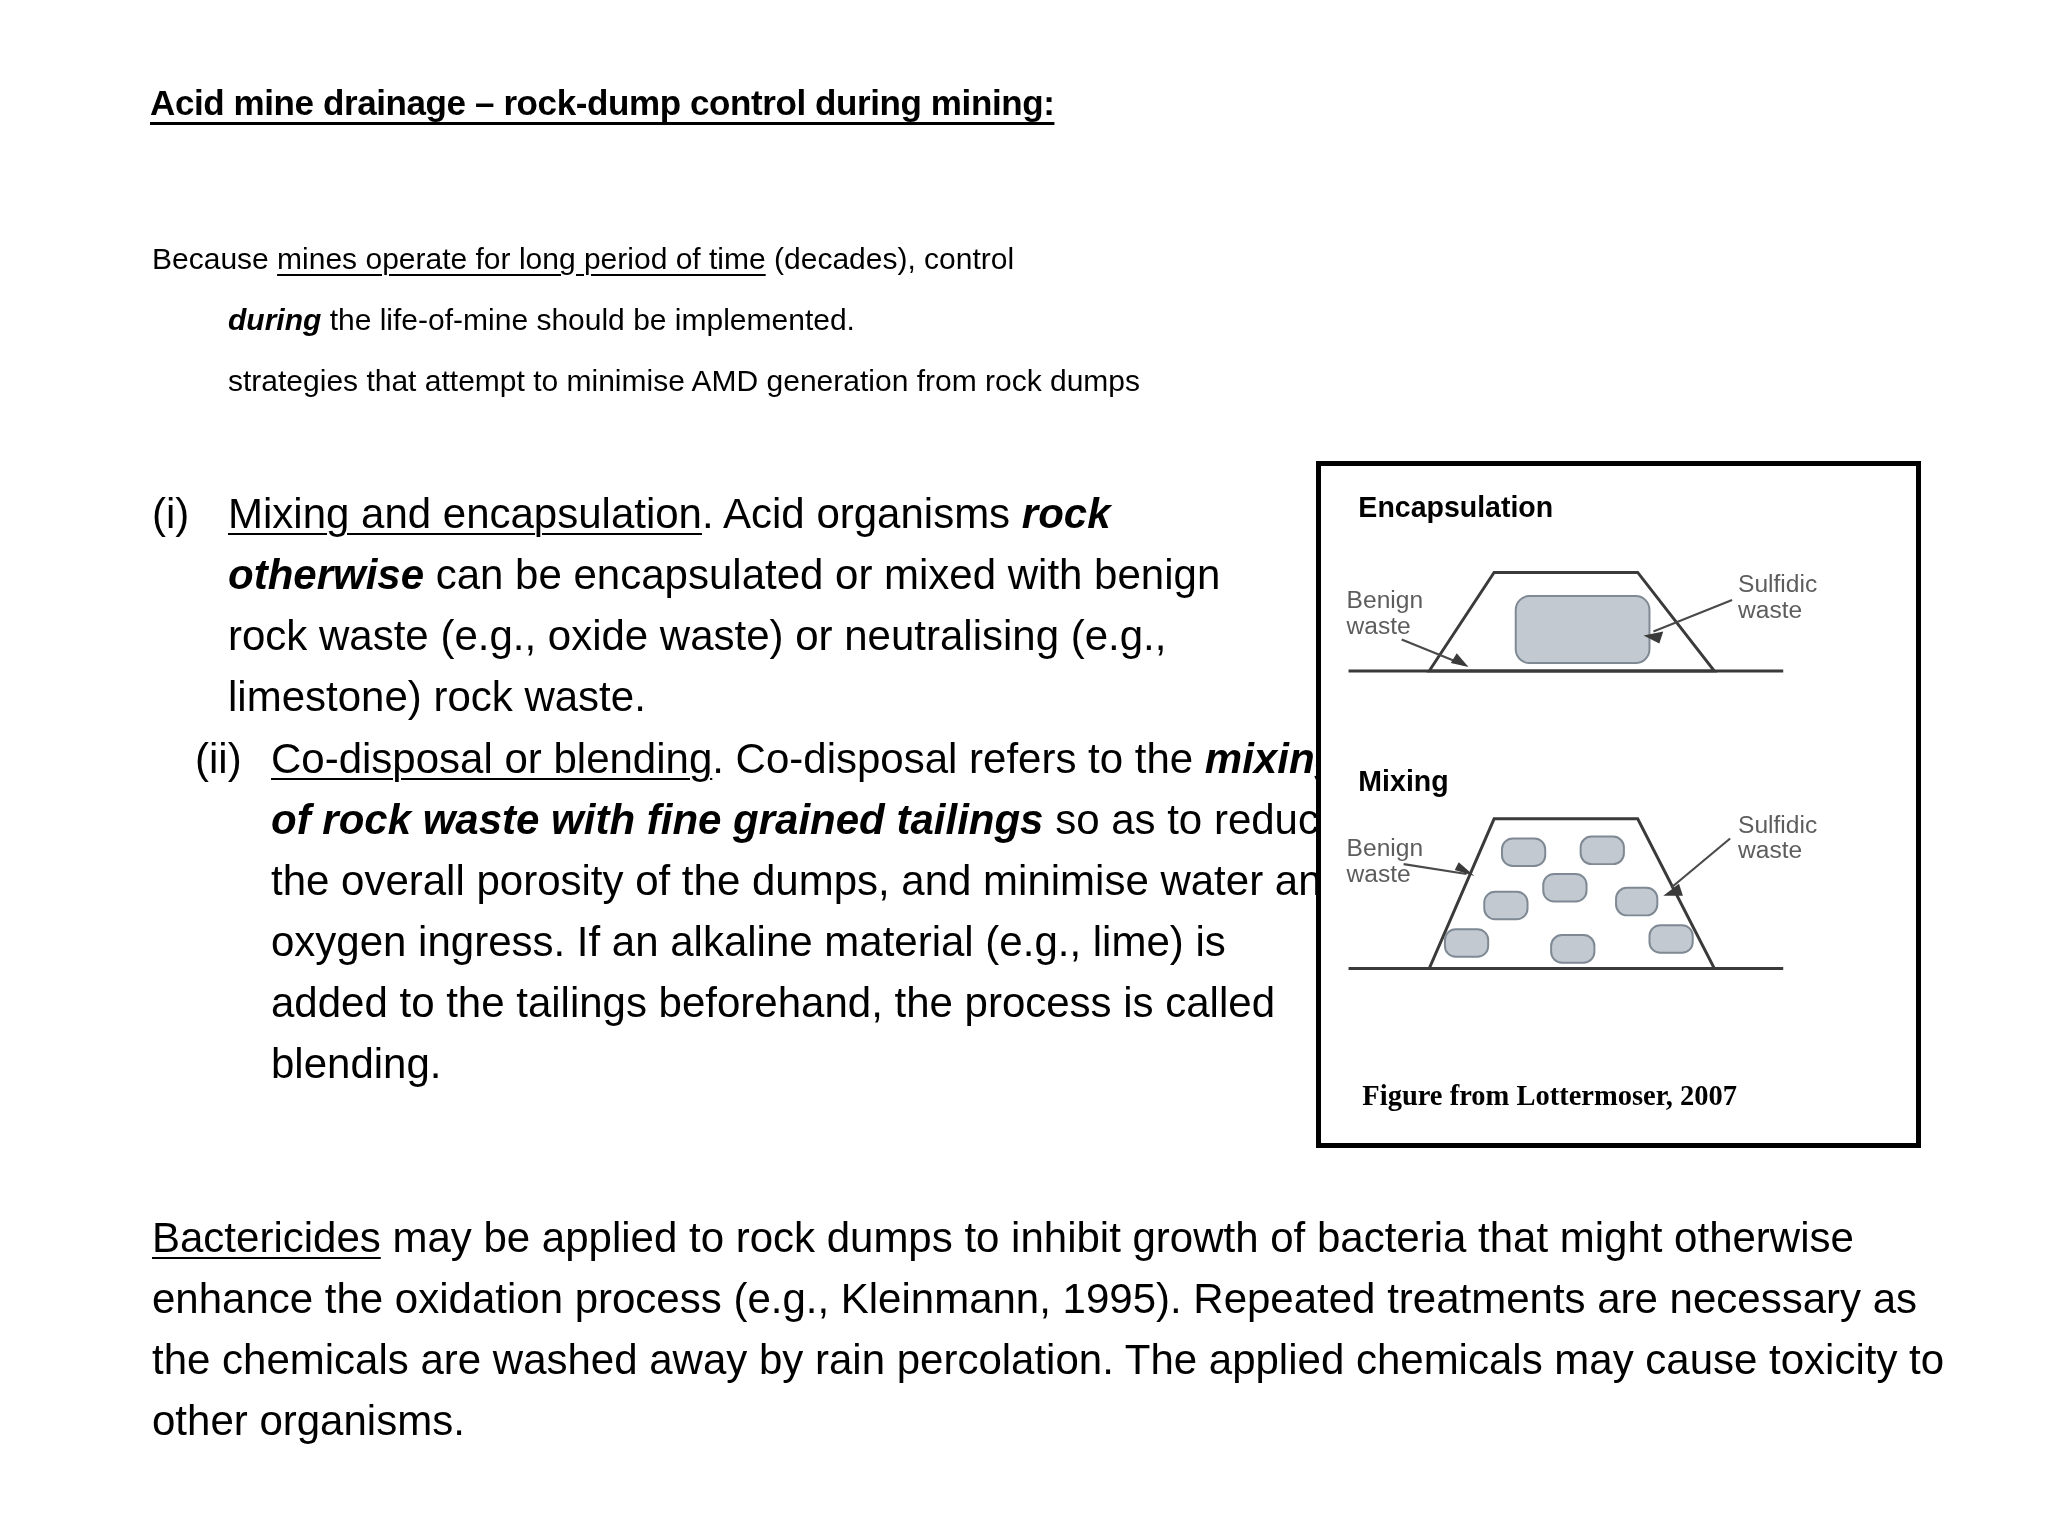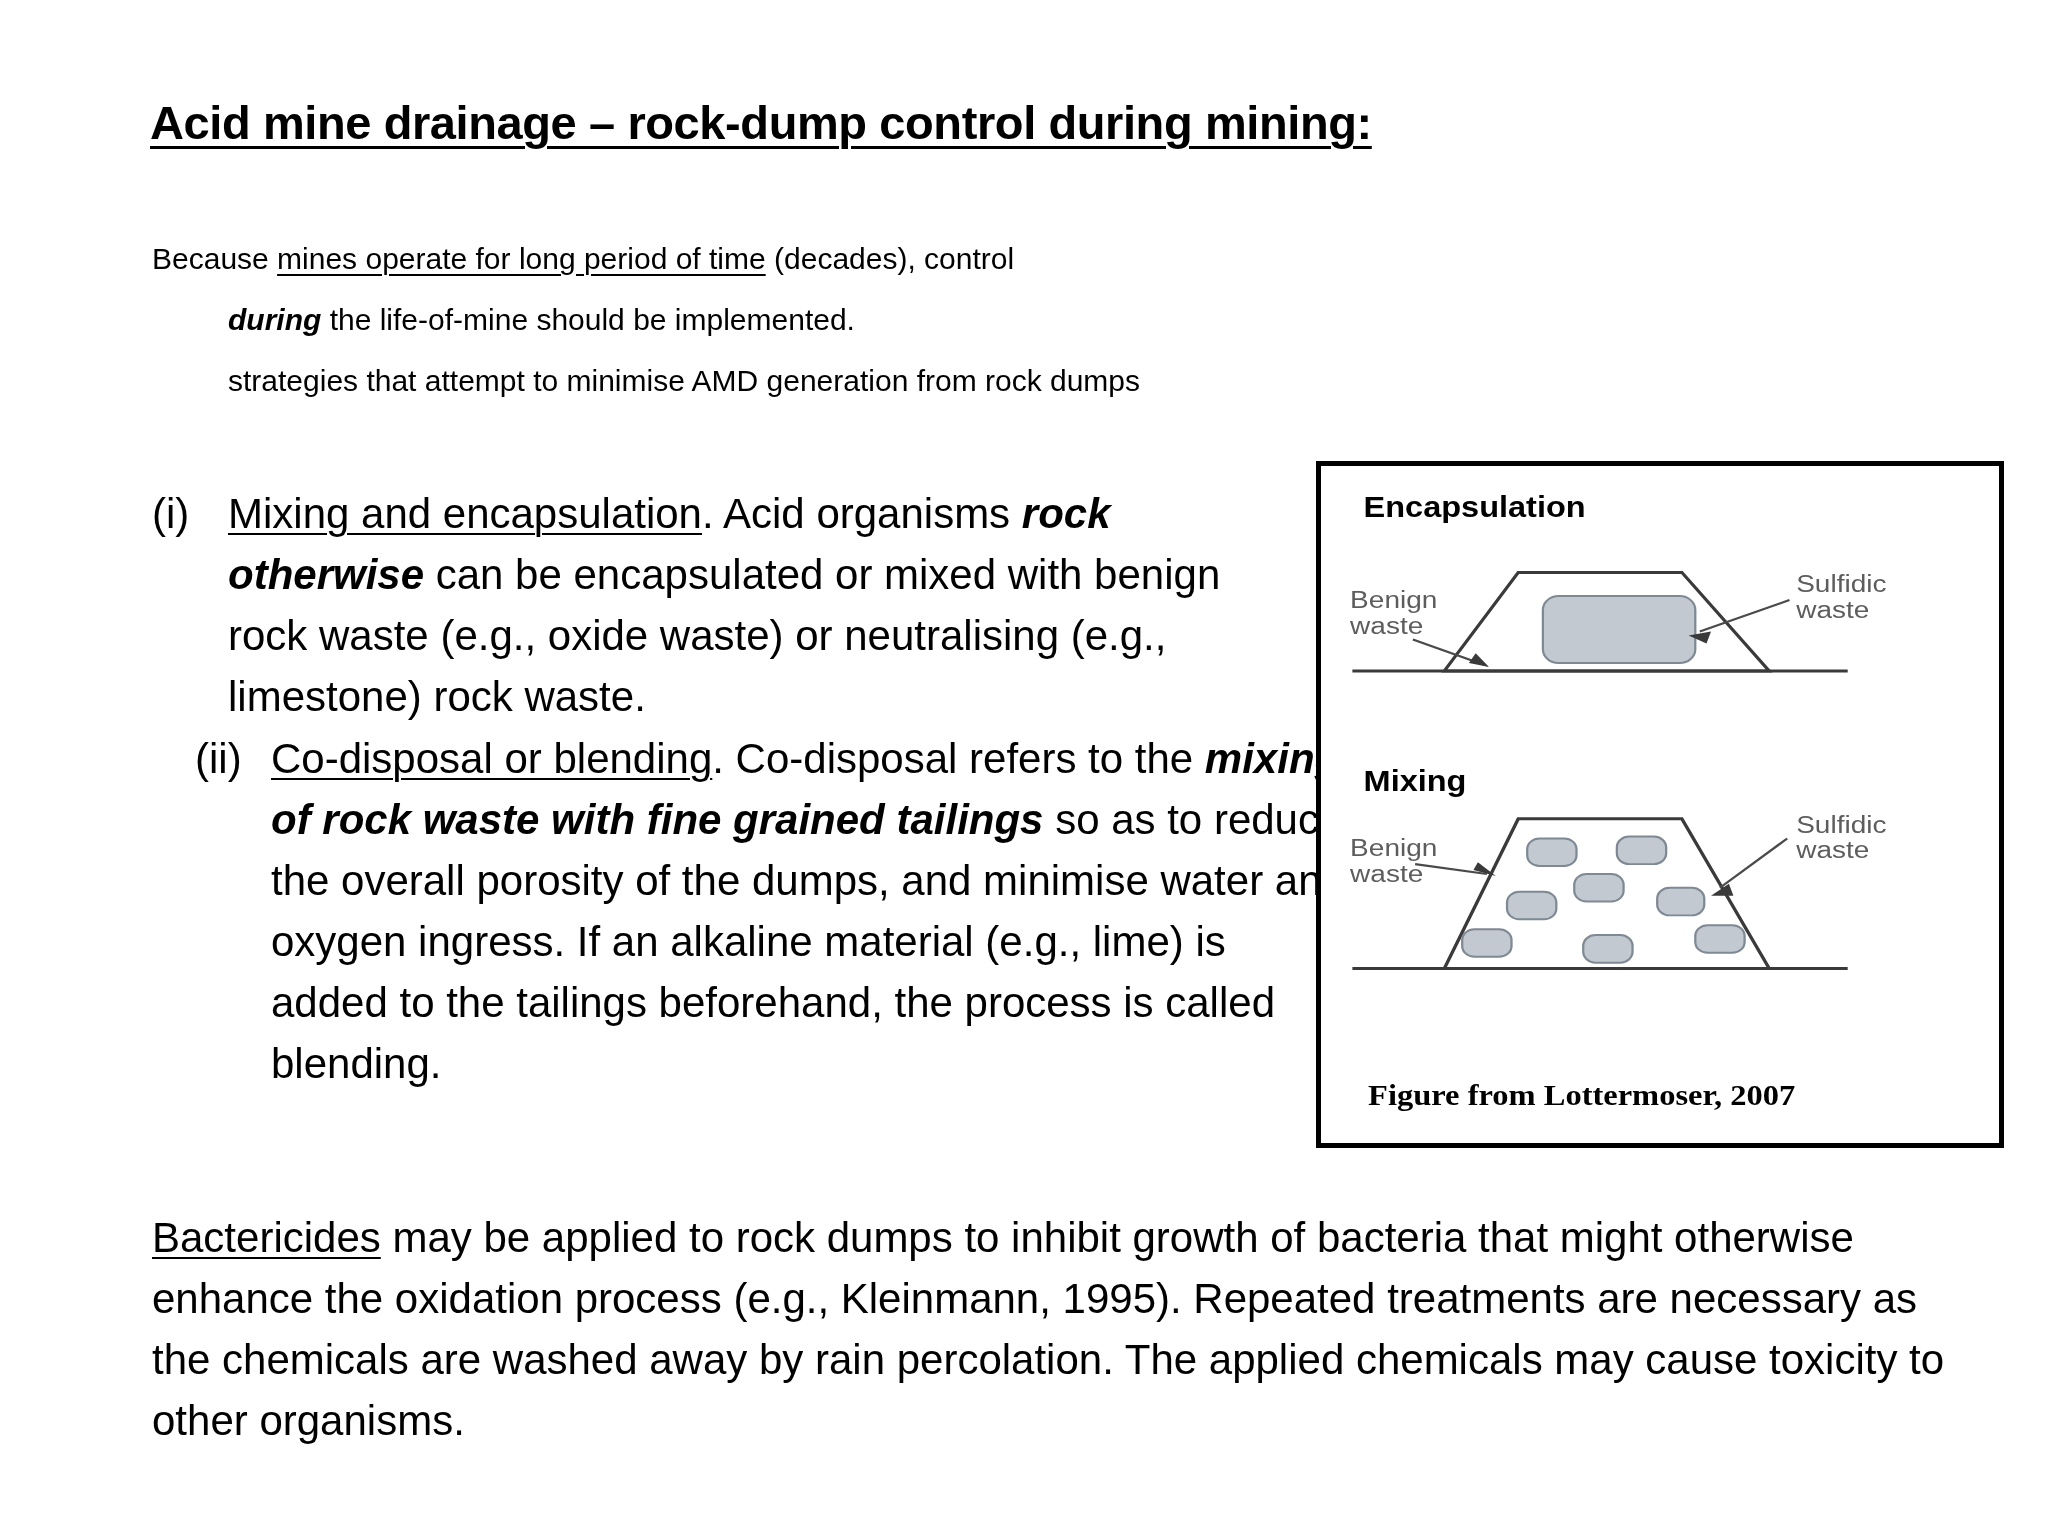--- a/index.html
+++ b/index.html
@@ -18,22 +18,22 @@
 
   .slide {
     position: absolute;
     inset: 0;
   }
 
   
   #slide-title {
     position: absolute;
     left: 150px;
-    top: 95px;
-    font-size: 47px;
+    top: 83px;
+    font-size: 35px;
     font-weight: bold;
     letter-spacing: -0.4px;
     text-decoration: underline;
     text-underline-offset: 7px;
     text-decoration-thickness: 3px;
     white-space: nowrap;
   }
 
   
   #intro-paragraph {
@@ -67,21 +67,21 @@
 
   #item-i   { left: 152px; top: 483px;  width: 1150px; }
   #item-ii  { left: 152px; top: 728px;  width: 1150px; margin-left: 43px; }
   #item-iii { left: 152px; top: 1207px; width: 1800px; }
 
   
   #figure-panel {
     position: absolute;
     left: 1316px;
     top: 461px;
-    width: 688px;
+    width: 605px;
     height: 687px;
     border: 5px solid #000000;
     box-sizing: border-box;
     background: #ffffff;
   }
   #figure-svg {
     position: absolute;
     left: 0; top: 0;
     width: 100%;
     height: 100%;

